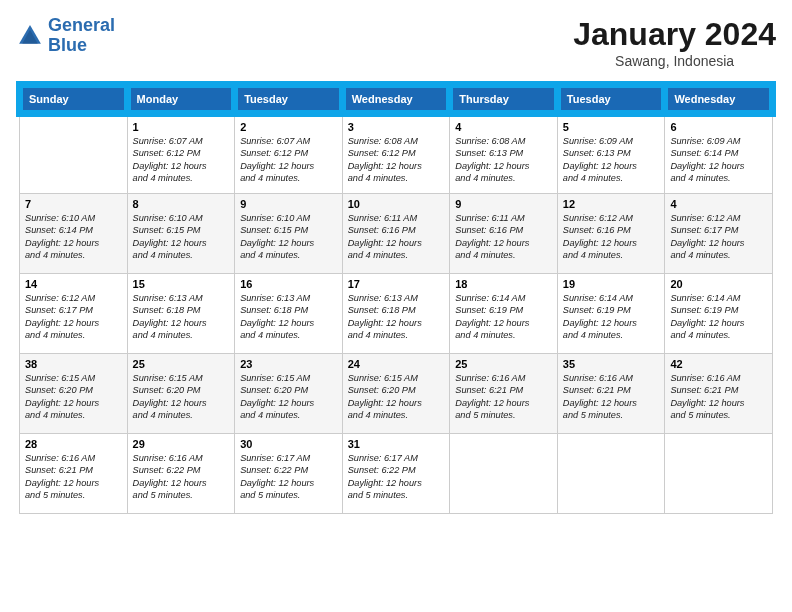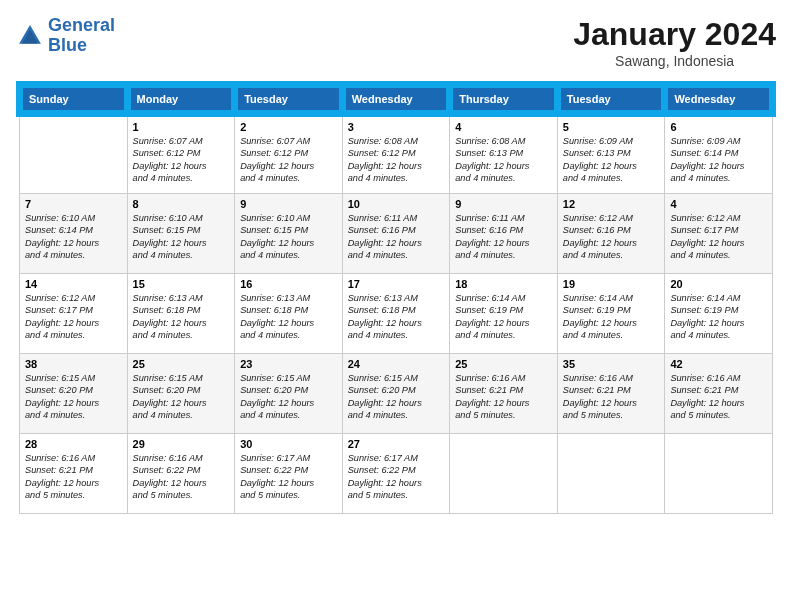--- a/index.html
+++ b/index.html
@@ -334,21 +334,21 @@
 and 5 minutes.</div>
         </td>
         <td>
           <span class="day-num">30</span>
           <div class="day-info" style="white-space: pre-line;">Sunrise: 6:17 AM
 Sunset: 6:22 PM
 Daylight: 12 hours
 and 5 minutes.</div>
         </td>
         <td>
-          <span class="day-num">27</span>
+          <span class="day-num">31</span>
           <div class="day-info" style="white-space: pre-line;">Sunrise: 6:17 AM
 Sunset: 6:22 PM
 Daylight: 12 hours
 and 5 minutes.</div>
         </td>
         <td></td>
         <td></td>
         <td></td>
       </tr>
     </tbody>

